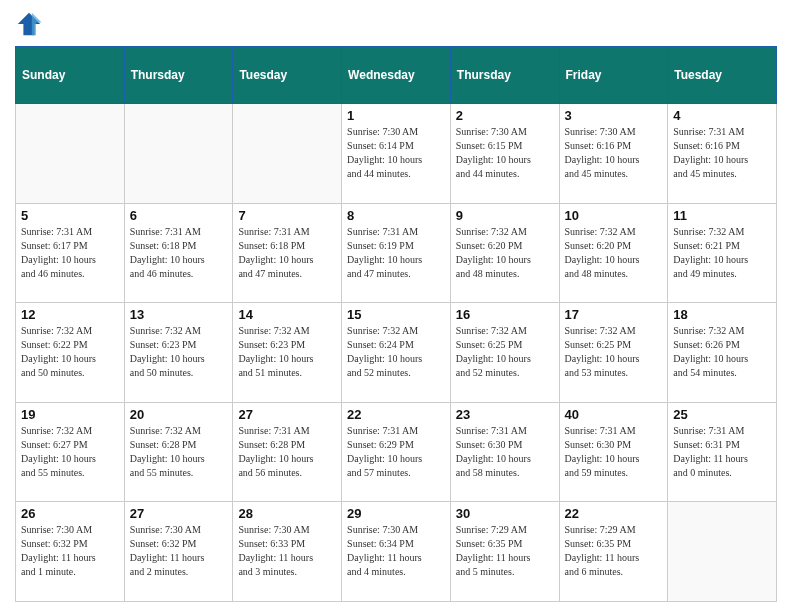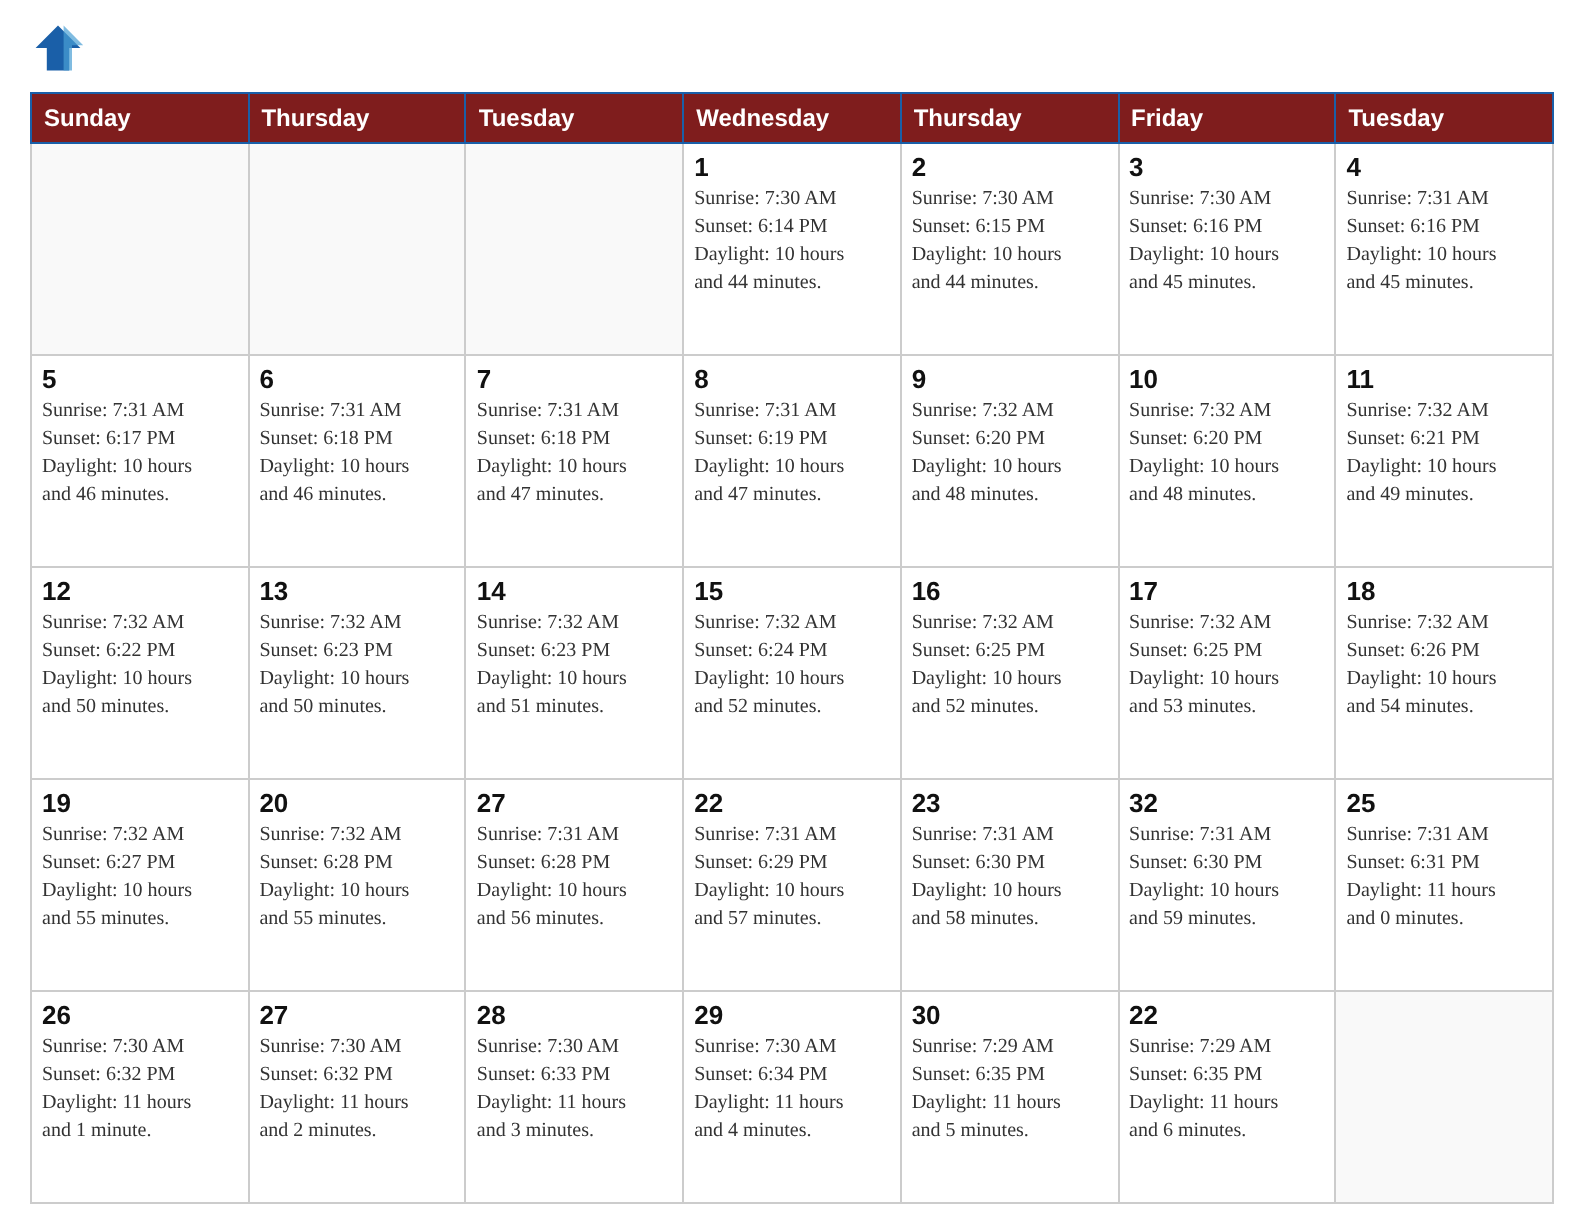--- a/index.html
+++ b/index.html
@@ -61,24 +61,24 @@
       color: #555;
     }
     .calendar {
       flex: 1;
       border: 1px solid #ccc;
       border-collapse: collapse;
       width: 100%;
       table-layout: fixed;
     }
     .calendar th {
-      background-color: #7f1d1d;
+      background-color: #0f766e;
       color: #fff;
       text-align: left;
-      padding: 5px 6px;
+      padding: 21px 6px;
       font-size: 12px;
       border: 1px solid #1a5fa8;
     }
     .calendar td {
       border: 1px solid #ccc;
       vertical-align: top;
       padding: 4px 5px;
       font-size: 10px;
       color: #333;
       height: 82px;
@@ -302,21 +302,21 @@
 and 57 minutes.</div>
           </td>
           <td>
             <span class="day-number">23</span>
             <div class="day-info" style="white-space: pre-line;">Sunrise: 7:31 AM
 Sunset: 6:30 PM
 Daylight: 10 hours
 and 58 minutes.</div>
           </td>
           <td>
-            <span class="day-number">32</span>
+            <span class="day-number">40</span>
             <div class="day-info" style="white-space: pre-line;">Sunrise: 7:31 AM
 Sunset: 6:30 PM
 Daylight: 10 hours
 and 59 minutes.</div>
           </td>
           <td>
             <span class="day-number">25</span>
             <div class="day-info" style="white-space: pre-line;">Sunrise: 7:31 AM
 Sunset: 6:31 PM
 Daylight: 11 hours

